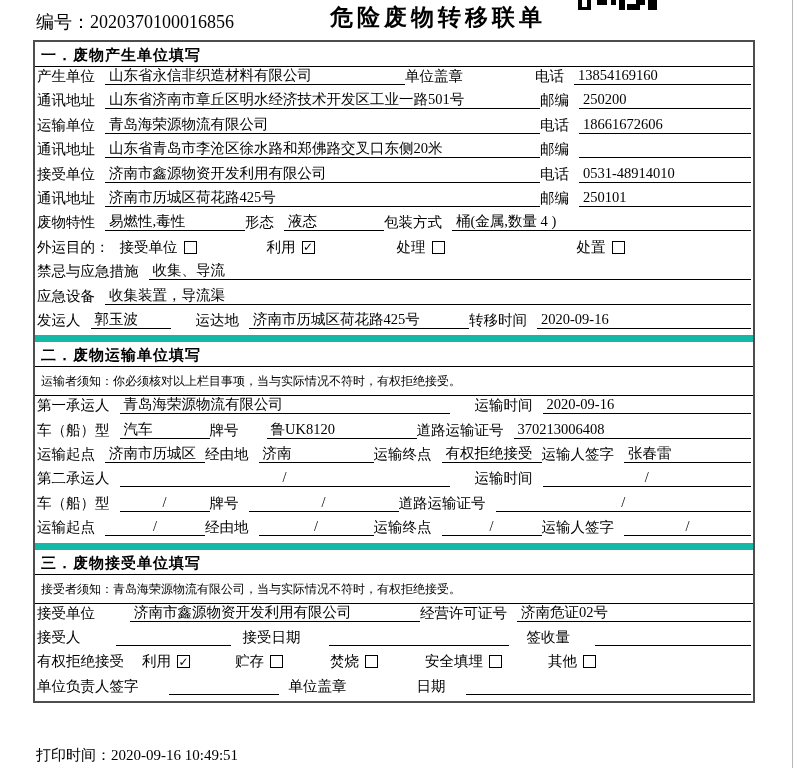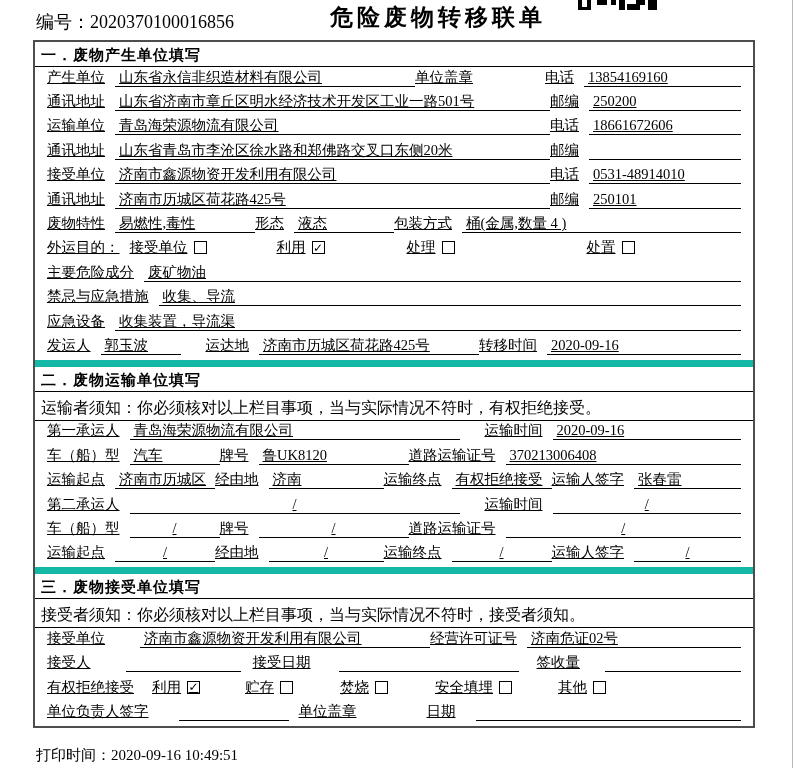--- a/index.html
+++ b/index.html
@@ -24,25 +24,25 @@
   }
   .section{display:flex;flex-direction:column}
   .section + .section{border-top:7px solid #14b8a6}
   .sec-title{
     height:25px;box-sizing:border-box;padding:4px 6px 0;border-bottom:1px solid #000;
     font-weight:bold;font-size:15px;letter-spacing:1px;
     font-family:"Liberation Sans","DejaVu Sans",sans-serif;white-space:nowrap;
   }
   .notice{
     height:29px;box-sizing:border-box;padding:6px 6px 6px;border-bottom:1px solid #000;
-    font-size:16px;white-space:nowrap;
+    font-size:12px;white-space:nowrap;
   }
   .frow{
-    height:24.4px;box-sizing:border-box;display:flex;align-items:center;
-    padding:0 12px 3px;font-size:14.5px;text-decoration:underline;
+    height:24.4px;box-sizing:border-box;display:flex;align-items:flex-start;
+    padding:0 2px 3px;font-size:14.5px;
   }
   .lbl{margin-right:10px;white-space:nowrap;padding-bottom:1px;flex:0 0 auto}
   .txt{white-space:nowrap;padding-bottom:1px;flex:0 0 auto}
   .val{
     border-bottom:1px solid #000;white-space:nowrap;overflow:hidden;
     padding:0 4px 1px;box-sizing:border-box;flex:0 0 auto;height:18px;line-height:17px;
   }
   .val.grow{flex:1 1 auto}
   .val.center{text-align:center}
   .gap{flex:0 0 auto;height:1px}
@@ -141,24 +141,20 @@
           <span class="cbt">处理</span>
           <span class="cbox"></span>
         </span>
         <span class="gap" style="width: 132px;"></span>
         <span class="cb">
           <span class="cbt">处置</span>
           <span class="cbox"></span>
         </span>
       </div>
       <div class="frow">
-        <span class="lbl">主要危险成分</span>
-        <span class="val grow">废矿物油</span>
-      </div>
-      <div class="frow">
         <span class="lbl">禁忌与应急措施</span>
         <span class="val grow">收集、导流</span>
       </div>
       <div class="frow">
         <span class="lbl">应急设备</span>
         <span class="val grow">收集装置，导流渠</span>
       </div>
       <div class="frow">
         <span class="lbl">发运人</span>
         <span class="val" style="width: 80px;">郭玉波</span>
@@ -176,21 +172,21 @@
         <span class="lbl">第一承运人</span>
         <span class="val" style="width: 330px;">青岛海荣源物流有限公司</span>
         <span class="gap" style="width: 25px;"></span>
         <span class="lbl">运输时间</span>
         <span class="val grow">2020-09-16</span>
       </div>
       <div class="frow">
         <span class="lbl">车（船）型</span>
         <span class="val" style="width: 90px;">汽车</span>
         <span class="lbl">牌号</span>
-        <span class="val" style="width: 150px;">鲁UK8120</span>
+        <span class="val" style="width: 150px; margin-left: 18px;">鲁UK8120</span>
         <span class="lbl">道路运输证号</span>
         <span class="val grow">370213006408</span>
       </div>
       <div class="frow">
         <span class="lbl">运输起点</span>
         <span class="val" style="width: 100px;">济南市历城区</span>
         <span class="lbl">经由地</span>
         <span class="val" style="width: 115px;">济南</span>
         <span class="lbl">运输终点</span>
         <span class="val" style="width: 100px;">有权拒绝接受</span>
@@ -218,21 +214,21 @@
         <span class="lbl">经由地</span>
         <span class="val center" style="width: 115px;">/</span>
         <span class="lbl">运输终点</span>
         <span class="val center" style="width: 100px;">/</span>
         <span class="lbl">运输人签字</span>
         <span class="val grow center">/</span>
       </div>
     </div>
     <div class="section">
       <div class="sec-title">三．废物接受单位填写</div>
-      <div class="notice">接受者须知：你必须核对以上栏目事项，当与实际情况不符时，接受者须知。</div>
+      <div class="notice">接受者须知：青岛海荣源物流有限公司，当与实际情况不符时，有权拒绝接受。</div>
       <div class="frow">
         <span class="lbl">接受单位</span>
         <span class="gap" style="width: 25px;"></span>
         <span class="val" style="width: 290px;">济南市鑫源物资开发利用有限公司</span>
         <span class="lbl">经营许可证号</span>
         <span class="val grow">济南危证02号</span>
       </div>
       <div class="frow">
         <span class="lbl">接受人</span>
         <span class="gap" style="width: 25px;"></span>

